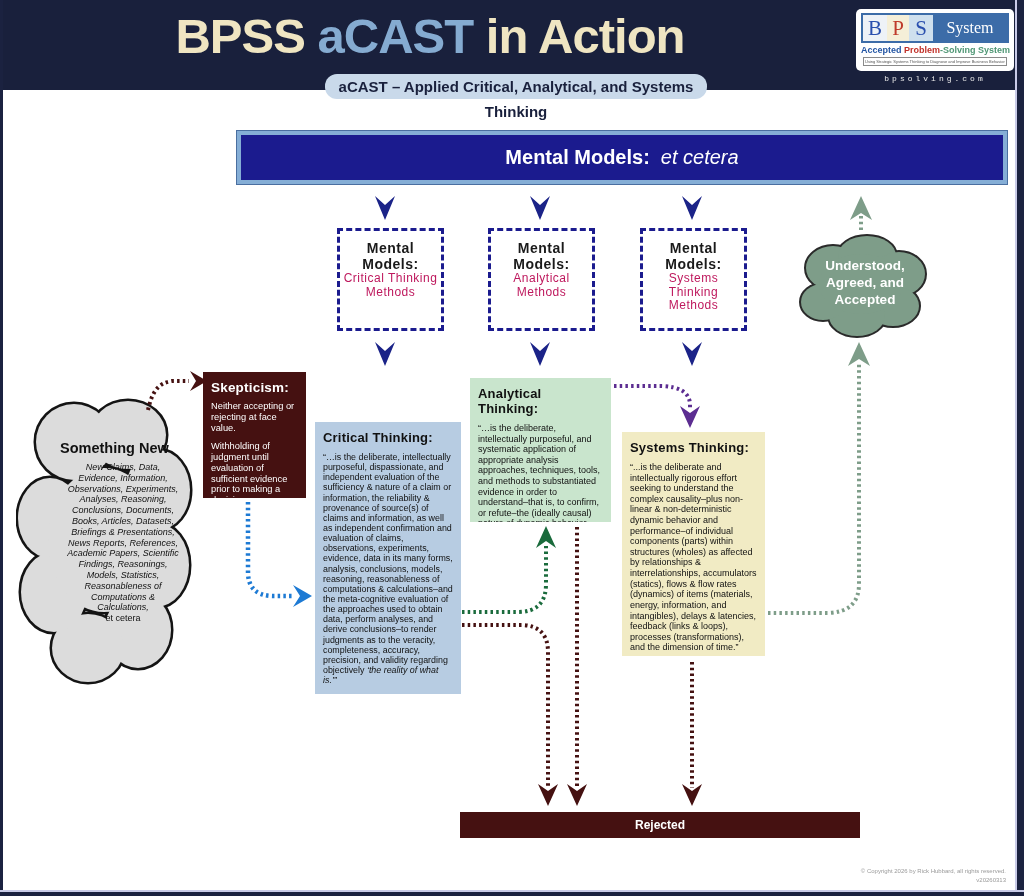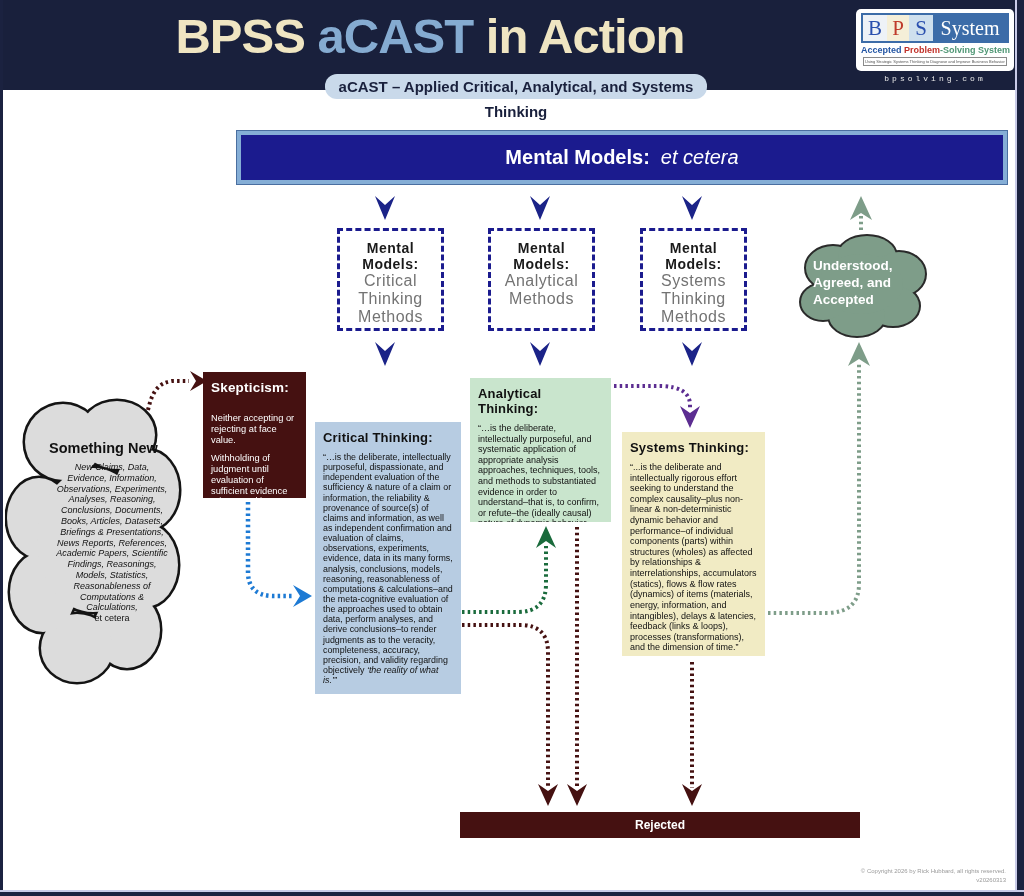--- a/index.html
+++ b/index.html
@@ -19,56 +19,56 @@
   .subtitle-pill { position:absolute; left:325px; top:74px; width:382px; height:25px; background:#c9d9ea; border-radius:12px;
                    color:#19203c; font-size:15px; font-weight:bold; text-align:center; line-height:25px; z-index:4; }
 
   
   .logo-box { position:absolute; left:856px; top:9px; width:158px; height:62px; background:#ffffff; border-radius:5px; padding:4px 5px 2px 5px; z-index:4; }
   .logo-row { display:flex; height:30px; border:2px solid #3c6ca8; font-family:"Liberation Serif", serif; }
   .logo-tile { display:flex; align-items:center; justify-content:center; font-size:21px; }
   .tile-b { width:24px; background:#eef2f7; color:#2a4fae; }
   .tile-p { width:22px; background:#f5efd8; color:#bf3a2b; }
   .tile-s { width:24px; background:#cfe0ee; color:#2a4fae; }
-  .tile-system { flex:1; background:#3c6ca8; color:#ffffff; font-size:20px; }
+  .tile-system { flex:1; background:#3c6ca8; color:#ffffff; font-size:16px; }
   .logo-line2 { margin-top:2px; text-align:center; font-size:9px; font-weight:bold; white-space:nowrap; }
   .lw-business { color:#2456a4; } .lw-problem { color:#c03028; } .lw-solving { color:#4e9674; }
   .logo-tagline { margin:2px 2px 0 2px; border:1px solid #8a8a8a; font-size:4px; color:#555; text-align:center;
                   overflow:hidden; white-space:nowrap; padding:1px 1px; }
   .logo-site { position:absolute; left:856px; top:74px; width:158px; text-align:center; color:#e8e8e8;
                font-family:"Liberation Mono", monospace; font-size:8px; letter-spacing:3px; z-index:4; }
 
   
   .banner { position:absolute; left:237px; top:131px; width:770px; height:53px; background:#1b1b8e;
             border:4px solid #85aed6; outline:1px solid #4a6fa0; display:flex; align-items:center; justify-content:center;
             color:#ffffff; font-size:20px; z-index:2; }
   .banner b { margin-right:6px; }
   .banner i { margin-left:5px; }
 
   
   .mm-box { position:absolute; top:228px; width:107px; height:103px; border:3px dashed #1b1b8e; background:#ffffff;
             text-align:center; padding-top:10px; line-height:1.12; letter-spacing:0.5px; z-index:2; }
   .mm-title { font-size:14px; font-weight:bold; color:#1a1a1a; }
-  .mm-sub   { font-size:16px; color:#737373; }
+  .mm-sub   { font-size:12px; color:#be185d; }
   .mm1 { left:337px; } .mm2 { left:488px; } .mm3 { left:640px; }
 
   
   .cloud-wrap { position:absolute; z-index:2; }
   .cloud-text { position:absolute; z-index:3; }
-  .green-cloud-text { left:18px; top:32px; width:104px; text-align:left; color:#ffffff; font-size:13.5px; font-weight:bold; line-height:1.25; }
+  .green-cloud-text { left:18px; top:32px; width:104px; text-align:center; color:#ffffff; font-size:13.5px; font-weight:bold; line-height:1.25; }
   .sn-title { position:absolute; left:44px; top:50px; font-size:14.5px; font-weight:bold; color:#111; z-index:3; }
   .sn-list  { position:absolute; left:50px; top:72px; width:114px; font-size:9px; font-style:italic; line-height:1.2; color:#111; z-index:3;text-align:center; }
   .sn-footer{ font-style:normal; }
 
   
   .tbox { position:absolute; padding:8px 8px; z-index:2; }
   .tbox h3 { font-size:13px; font-weight:bold; margin-bottom:7px; letter-spacing:0.2px; }
   .tbox p  { font-size:9px; line-height:1.16; }
   .skepticism { left:203px; top:372px; width:103px; height:126px; background:#451111; color:#ffffff; }
-  .skepticism h3 { font-size:13.5px; margin-bottom:18px; }
+  .skepticism h3 { font-size:13.5px; margin-bottom:6px; }
   .skepticism p { font-size:9.3px; margin-bottom:8px; }
   .critical { left:315px; top:422px; width:146px; height:272px; background:#b7cce2; color:#111; overflow:hidden; }
   .critical p { font-size:8.9px; line-height:1.14; }
   .analytical { left:470px; top:378px; width:141px; height:144px; background:#c9e5cd; color:#111; overflow:hidden; }
   .analytical p { font-size:9px; line-height:1.18; }
   .systems { left:622px; top:432px; width:143px; height:224px; background:#f1ebc4; color:#111; overflow:hidden; }
   .systems p { font-size:9px; line-height:1.18; }
 
   
   .rejected { position:absolute; left:460px; top:812px; width:400px; height:26px; background:#451111; color:#ffffff;
@@ -139,21 +139,21 @@
       <ellipse cx="104" cy="48" rx="26" ry="22"></ellipse>
         <ellipse cx="98" cy="80" rx="26" ry="20"></ellipse>
       <ellipse cx="62" cy="90" rx="28" ry="20"></ellipse>
         <ellipse cx="28" cy="76" rx="22" ry="18"></ellipse>
       <ellipse cx="66" cy="58" rx="42" ry="30"></ellipse>
     </g>
   </svg>
   <div class="cloud-text green-cloud-text">Understood, Agreed, and Accepted</div>
 </div>
 
-<div class="cloud-wrap" style="left:5px; top:390px; width:180px; height:300px;">
+<div class="cloud-wrap" style="left:16px; top:390px; width:180px; height:300px;">
   <svg width="180" height="300" viewBox="0 0 180 300">
     <g stroke="#141414" stroke-width="5" fill="#dcdcdc">
       <ellipse cx="58" cy="52" rx="38" ry="38"></ellipse>
         <ellipse cx="112" cy="45" rx="38" ry="34"></ellipse>
       <ellipse cx="142" cy="100" rx="32" ry="40"></ellipse>
         <ellipse cx="140" cy="175" rx="33" ry="42"></ellipse>
       <ellipse cx="122" cy="240" rx="33" ry="38"></ellipse>
         <ellipse cx="72" cy="258" rx="36" ry="34"></ellipse>
       <ellipse cx="38" cy="202" rx="33" ry="40"></ellipse>
         <ellipse cx="34" cy="128" rx="32" ry="40"></ellipse>

